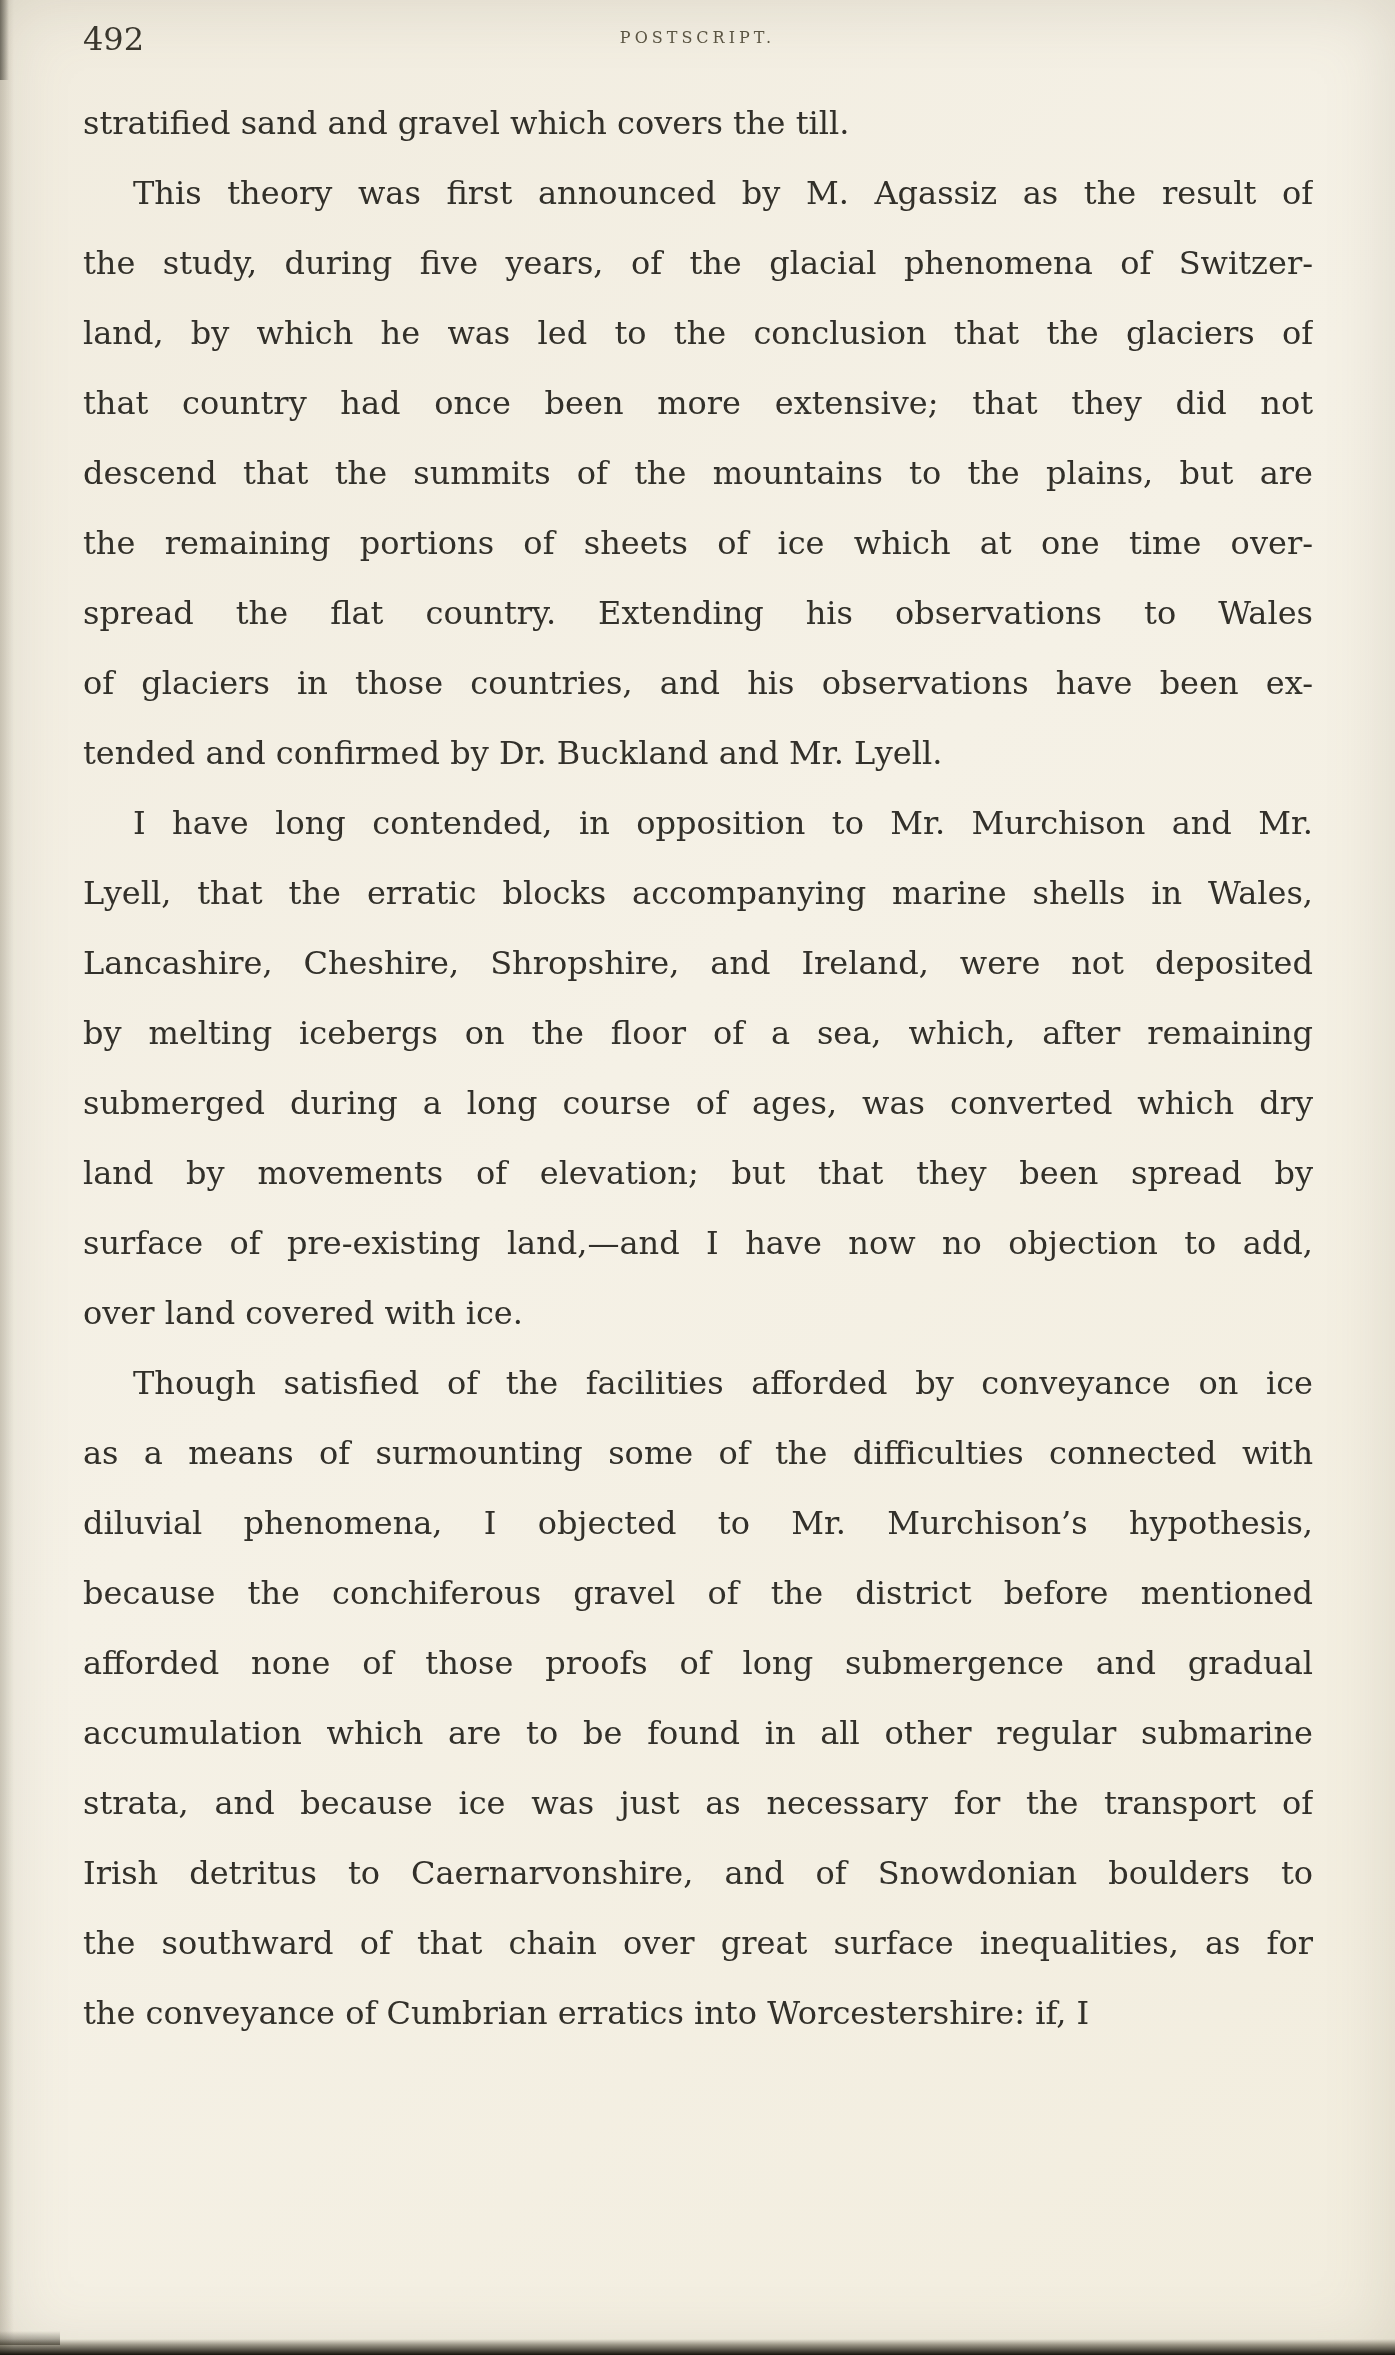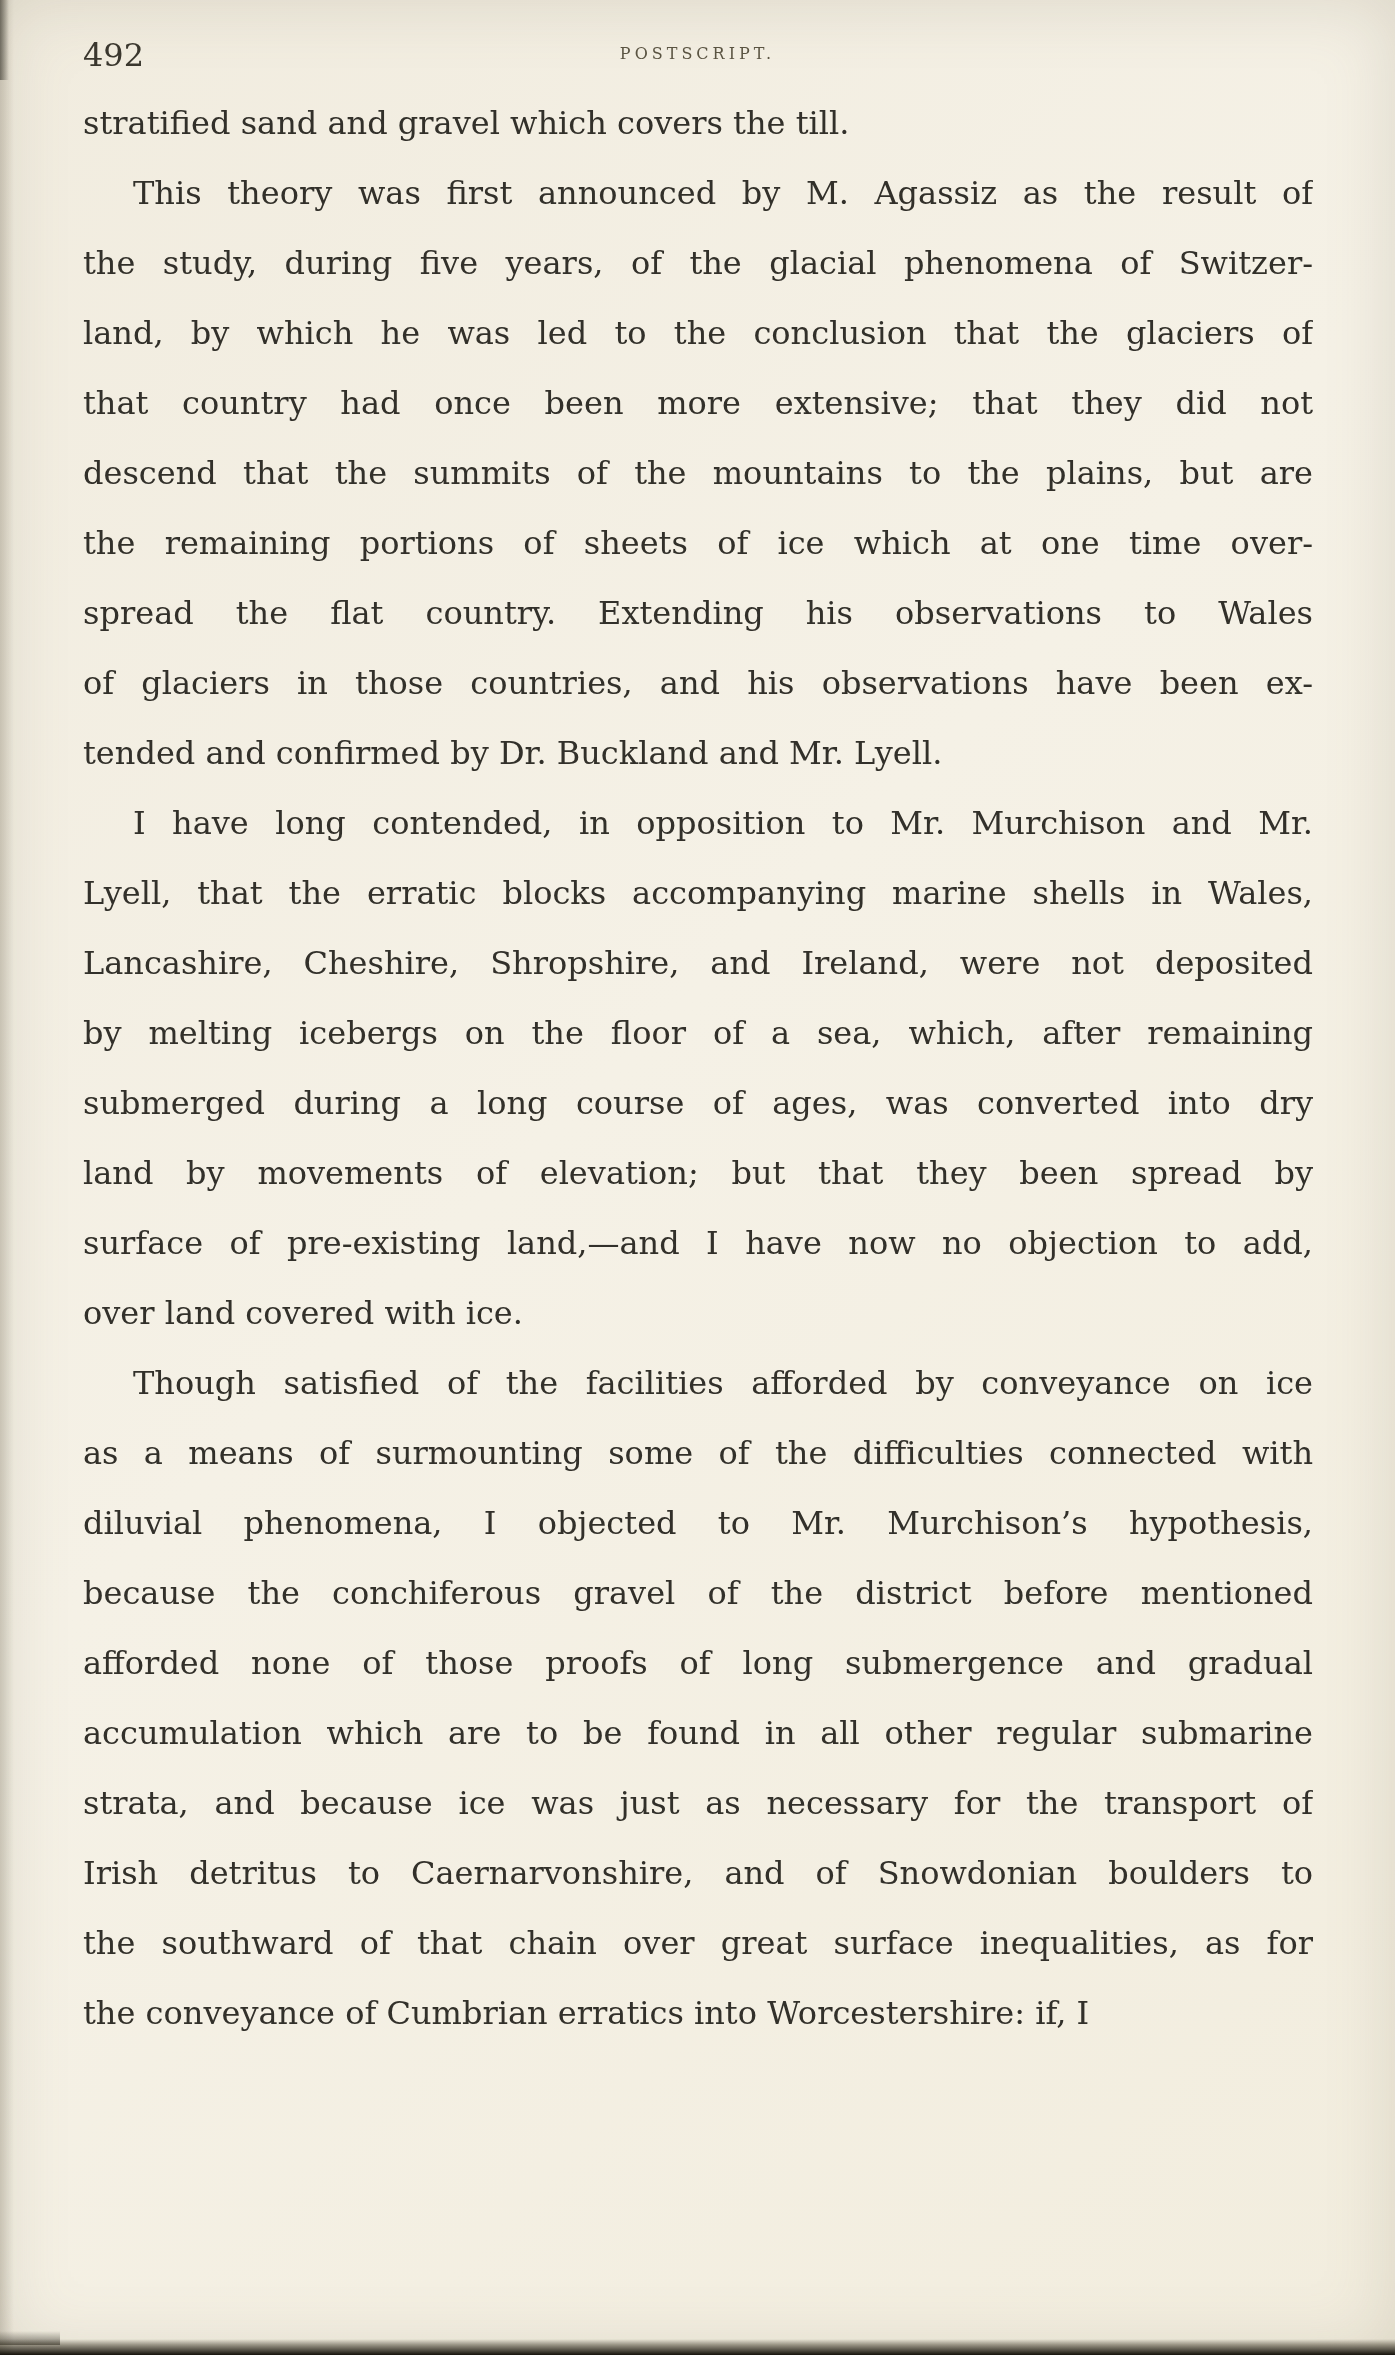--- a/index.html
+++ b/index.html
@@ -9,21 +9,21 @@
     height: 2355px;
     margin: 0 auto;
     background: linear-gradient(135deg, #f1ecdf 0%, #f5f1e6 45%, #f2edde 100%);
     box-shadow: inset 0 0 70px rgba(120, 110, 85, 0.20);
     overflow: hidden;
     font-family: "DejaVu Serif", "Liberation Serif", serif;
     color: #32302a;
   }
   .header-row {
     position: absolute;
-    top: 36px;
+    top: 20px;
     left: 83px;
     right: 83px;
     height: 44px;
   }
   .pagenum {
     position: absolute;
     left: 0;
     top: 0;
     font-size: 32px;
     color: #3a372e;
@@ -109,21 +109,21 @@
     <div class="line">descend that the summits of the mountains to the plains, but are</div>
     <div class="line">the remaining portions of sheets of ice which at one time over-</div>
     <div class="line">spread the flat country.  Extending his observations to Wales</div>
     <div class="line">of glaciers in those countries, and his observations have been ex-</div>
     <div class="line plast">tended and confirmed by Dr. Buckland and Mr. Lyell.</div>
 
     <div class="line indent">I have long contended, in opposition to Mr. Murchison and Mr.</div>
     <div class="line">Lyell, that the erratic blocks accompanying marine shells in Wales,</div>
     <div class="line">Lancashire, Cheshire, Shropshire, and Ireland, were not deposited</div>
     <div class="line">by melting icebergs on the floor of a sea, which, after remaining</div>
-    <div class="line">submerged during a long course of ages, was converted into dry</div>
+    <div class="line">submerged during a long course of ages, was converted which dry</div>
     <div class="line">land by movements of elevation; but that they been spread by</div>
     <div class="line">surface of pre-existing land,—and I have now no objection to add,</div>
     <div class="line plast">over land covered with ice.</div>
 
     <div class="line indent">Though satisfied of the facilities afforded by conveyance on ice</div>
     <div class="line">as a means of surmounting some of the difficulties connected with</div>
     <div class="line">diluvial phenomena, I objected to Mr. Murchison’s hypothesis,</div>
     <div class="line">because the conchiferous gravel of the district before mentioned</div>
     <div class="line">afforded none of those proofs of long submergence and gradual</div>
     <div class="line">accumulation which are to be found in all other regular submarine</div>

